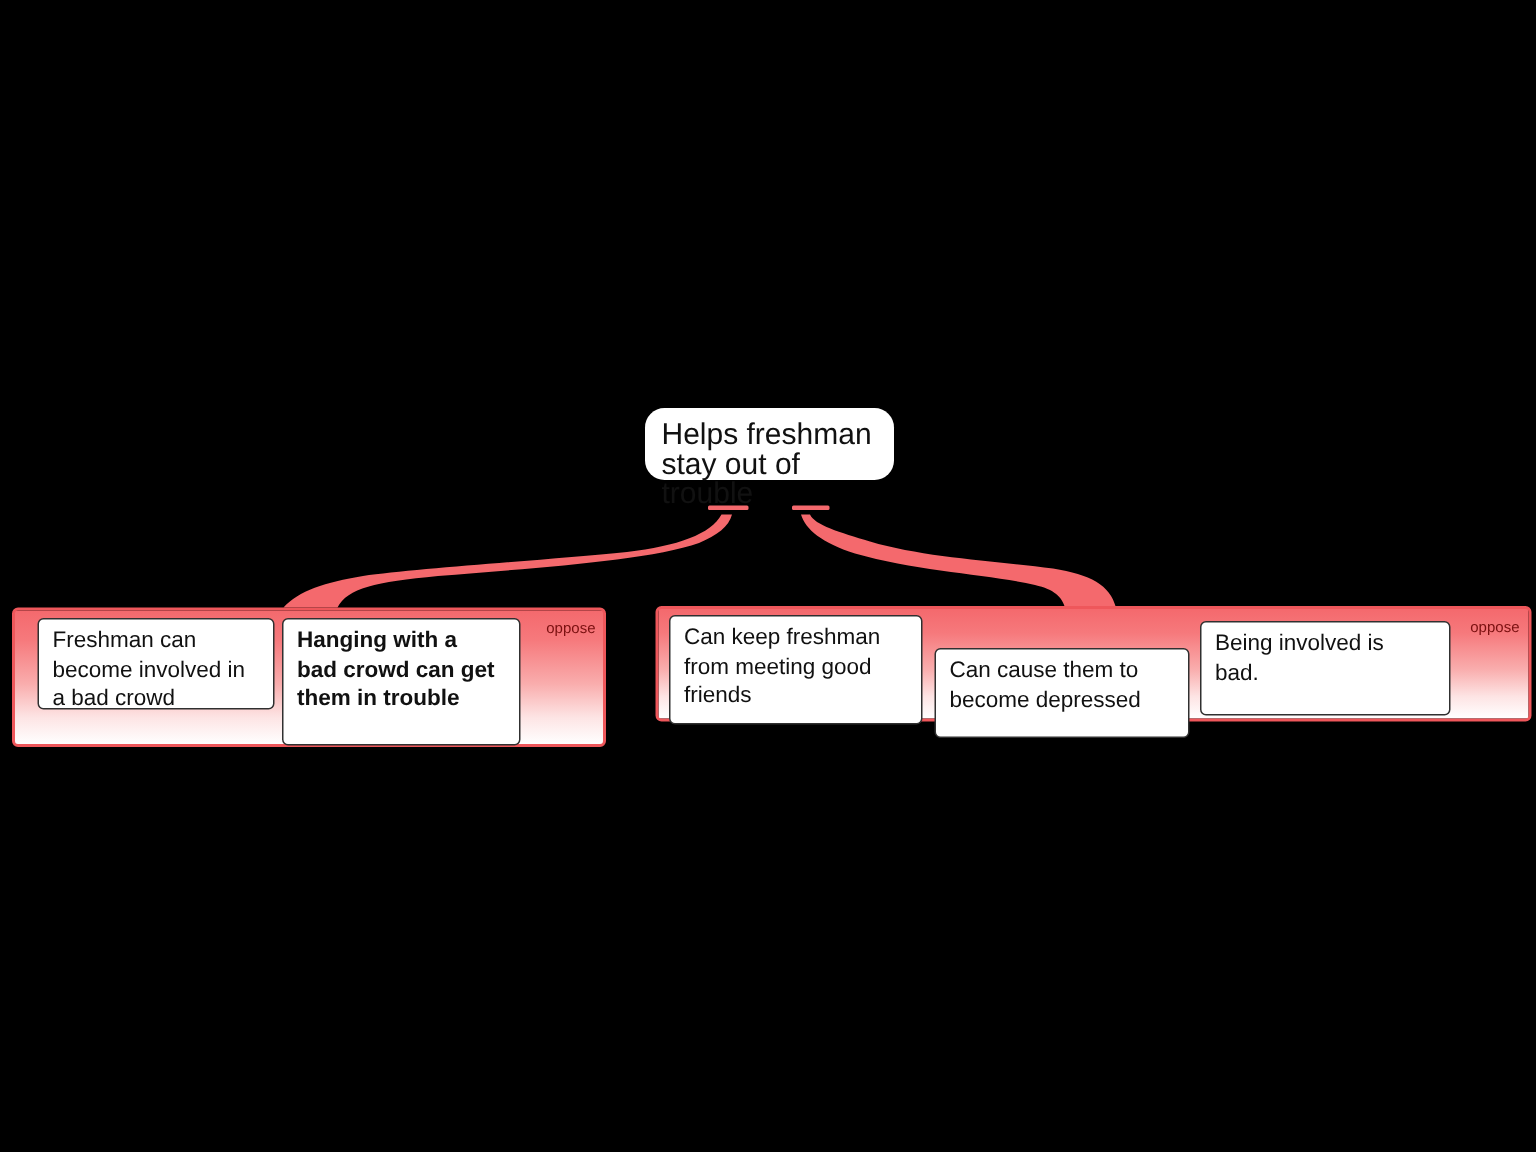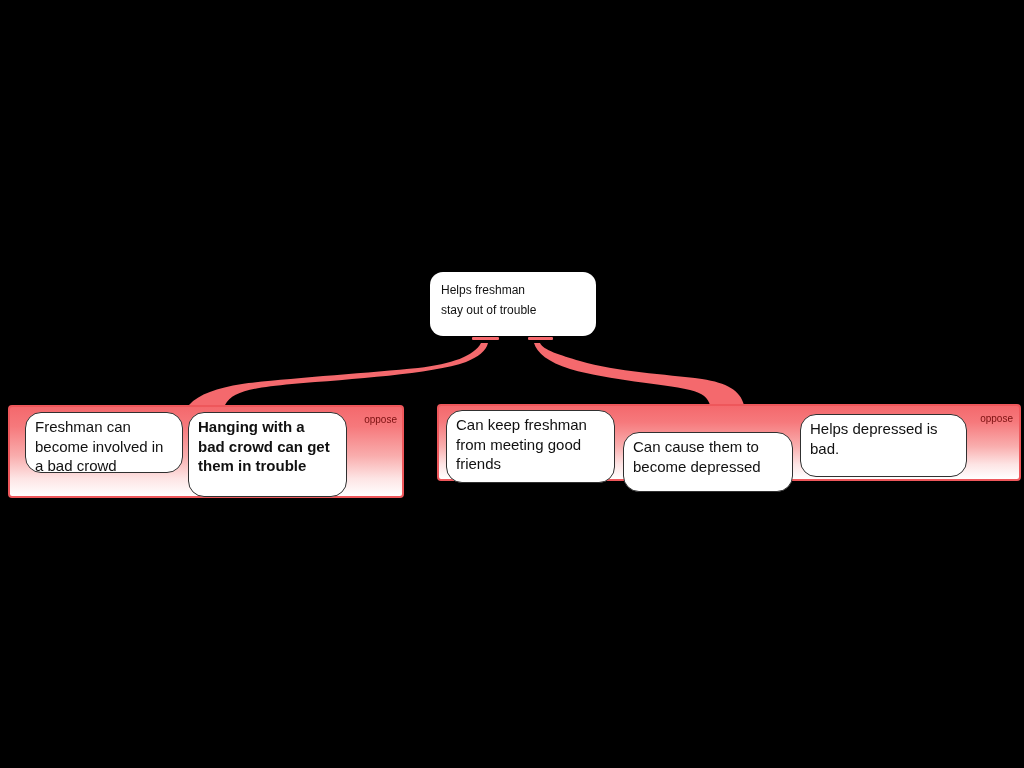--- a/index.html
+++ b/index.html
@@ -19,26 +19,26 @@
     position: absolute;
     left: 0;
     top: 0;
     pointer-events: none;
   }
   .claim-node {
     position: absolute;
     left: 430px;
     top: 272px;
     width: 166px;
-    height: 64px;
+    height: 48px;
     box-sizing: border-box;
     background: #ffffff;
     border-radius: 13px;
     padding: 9px 10px 0 11px;
-    font-size: 12px;
+    font-size: 20px;
     line-height: 19.5px;
     color: #111;
     white-space: pre-line;
     cursor: pointer;
   }
   .group-panel {
     position: absolute;
     box-sizing: border-box;
     border: 2px solid #ee575b;
     border-radius: 4px;
@@ -54,21 +54,21 @@
     left: 437px;
     top: 404px;
     width: 584px;
     height: 77px;
   }
   .reason-node {
     position: absolute;
     box-sizing: border-box;
     background: #ffffff;
     border: 1.5px solid #303030;
-    border-radius: 16px;
+    border-radius: 4px;
     padding: 4px 8px 0 9px;
     font-size: 15px;
     line-height: 19.5px;
     color: #111;
     white-space: pre-line;
     cursor: pointer;
   }
   
   #node-l1 { left: 15px; top: 5px;  width: 158px; height: 61px; }
   #node-l2 { left: 178px; top: 5px; width: 159px; height: 85px; font-weight: bold; }
@@ -128,17 +128,17 @@
 them in trouble</div>
   </div>
 
   <div id="group-right" class="group-panel">
     <span class="oppose-label">oppose</span>
     <div id="node-r1" class="reason-node">Can keep freshman
 from meeting good
 friends</div>
     <div id="node-r2" class="reason-node">Can cause them to
 become depressed</div>
-    <div id="node-r3" class="reason-node">Helps depressed is
+    <div id="node-r3" class="reason-node">Being involved is
 bad.</div>
   </div>
 
 </div>
 
 </body></html>

